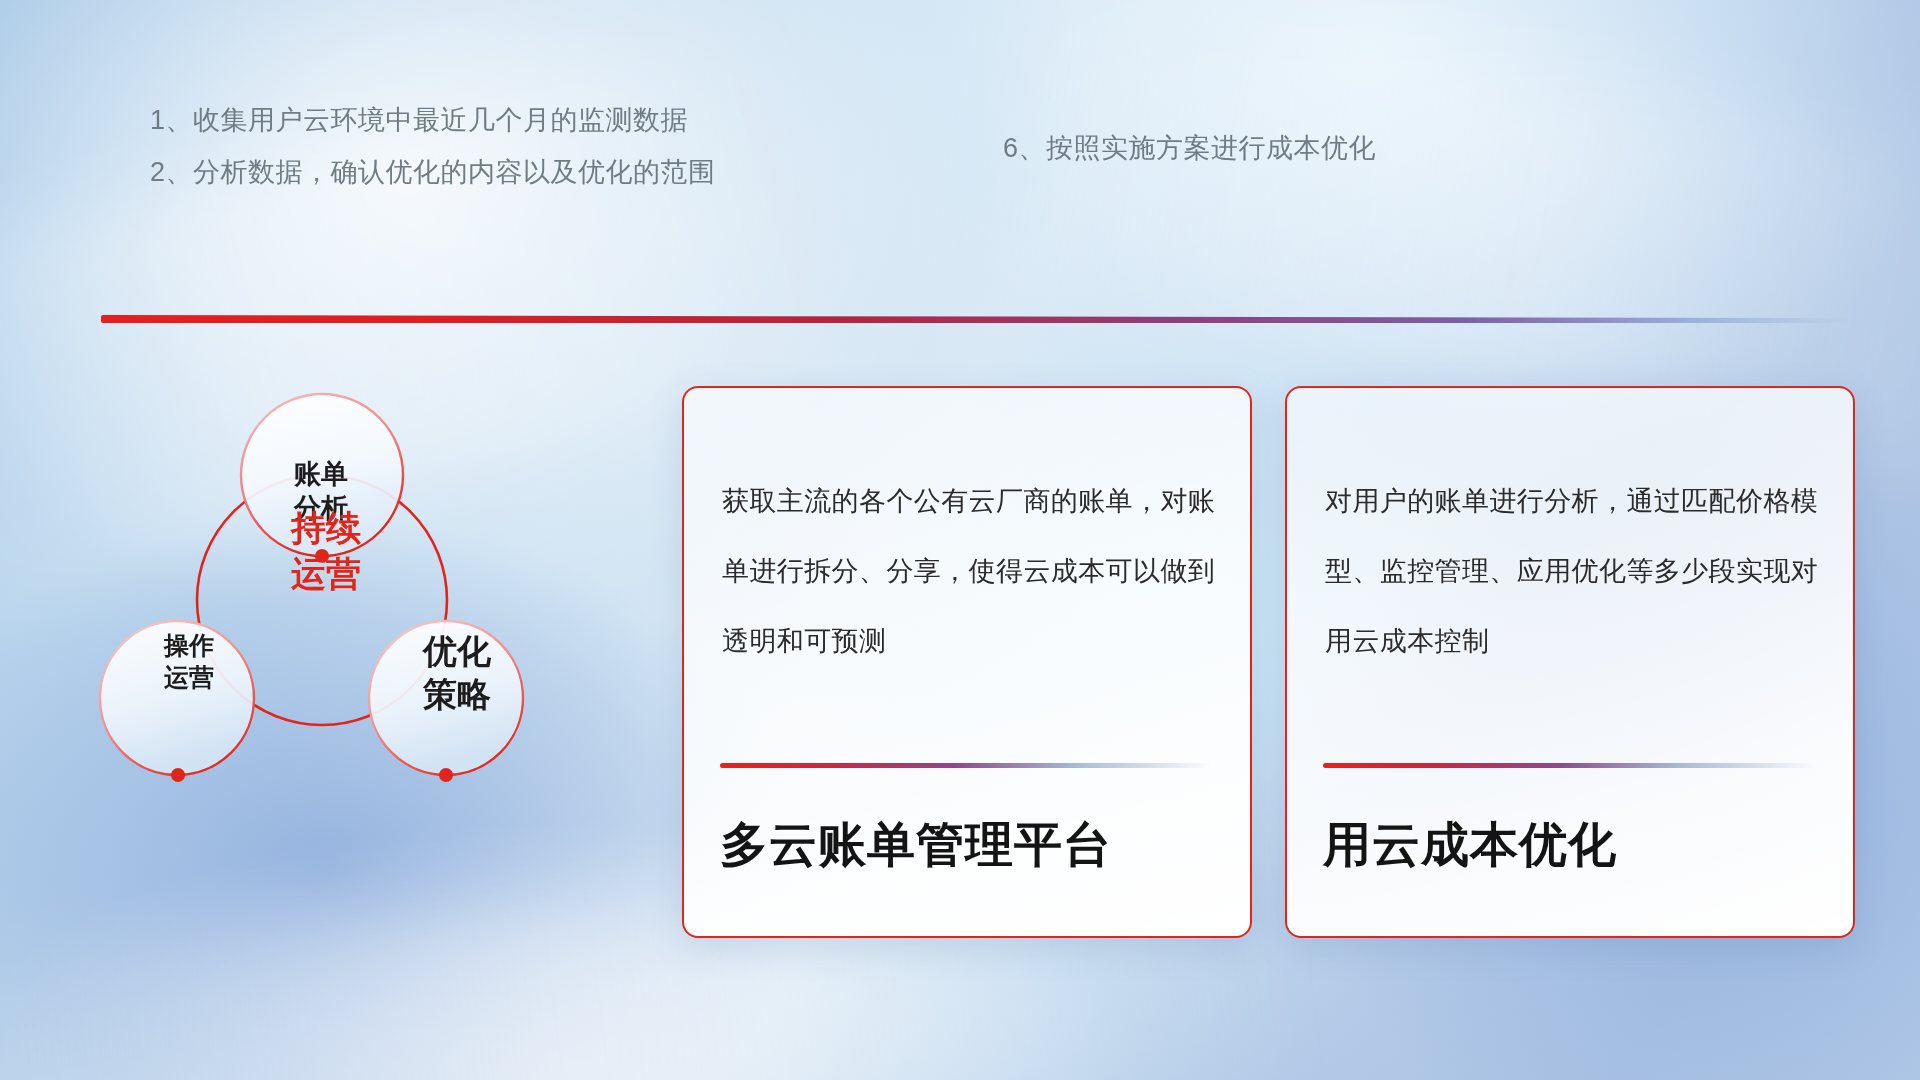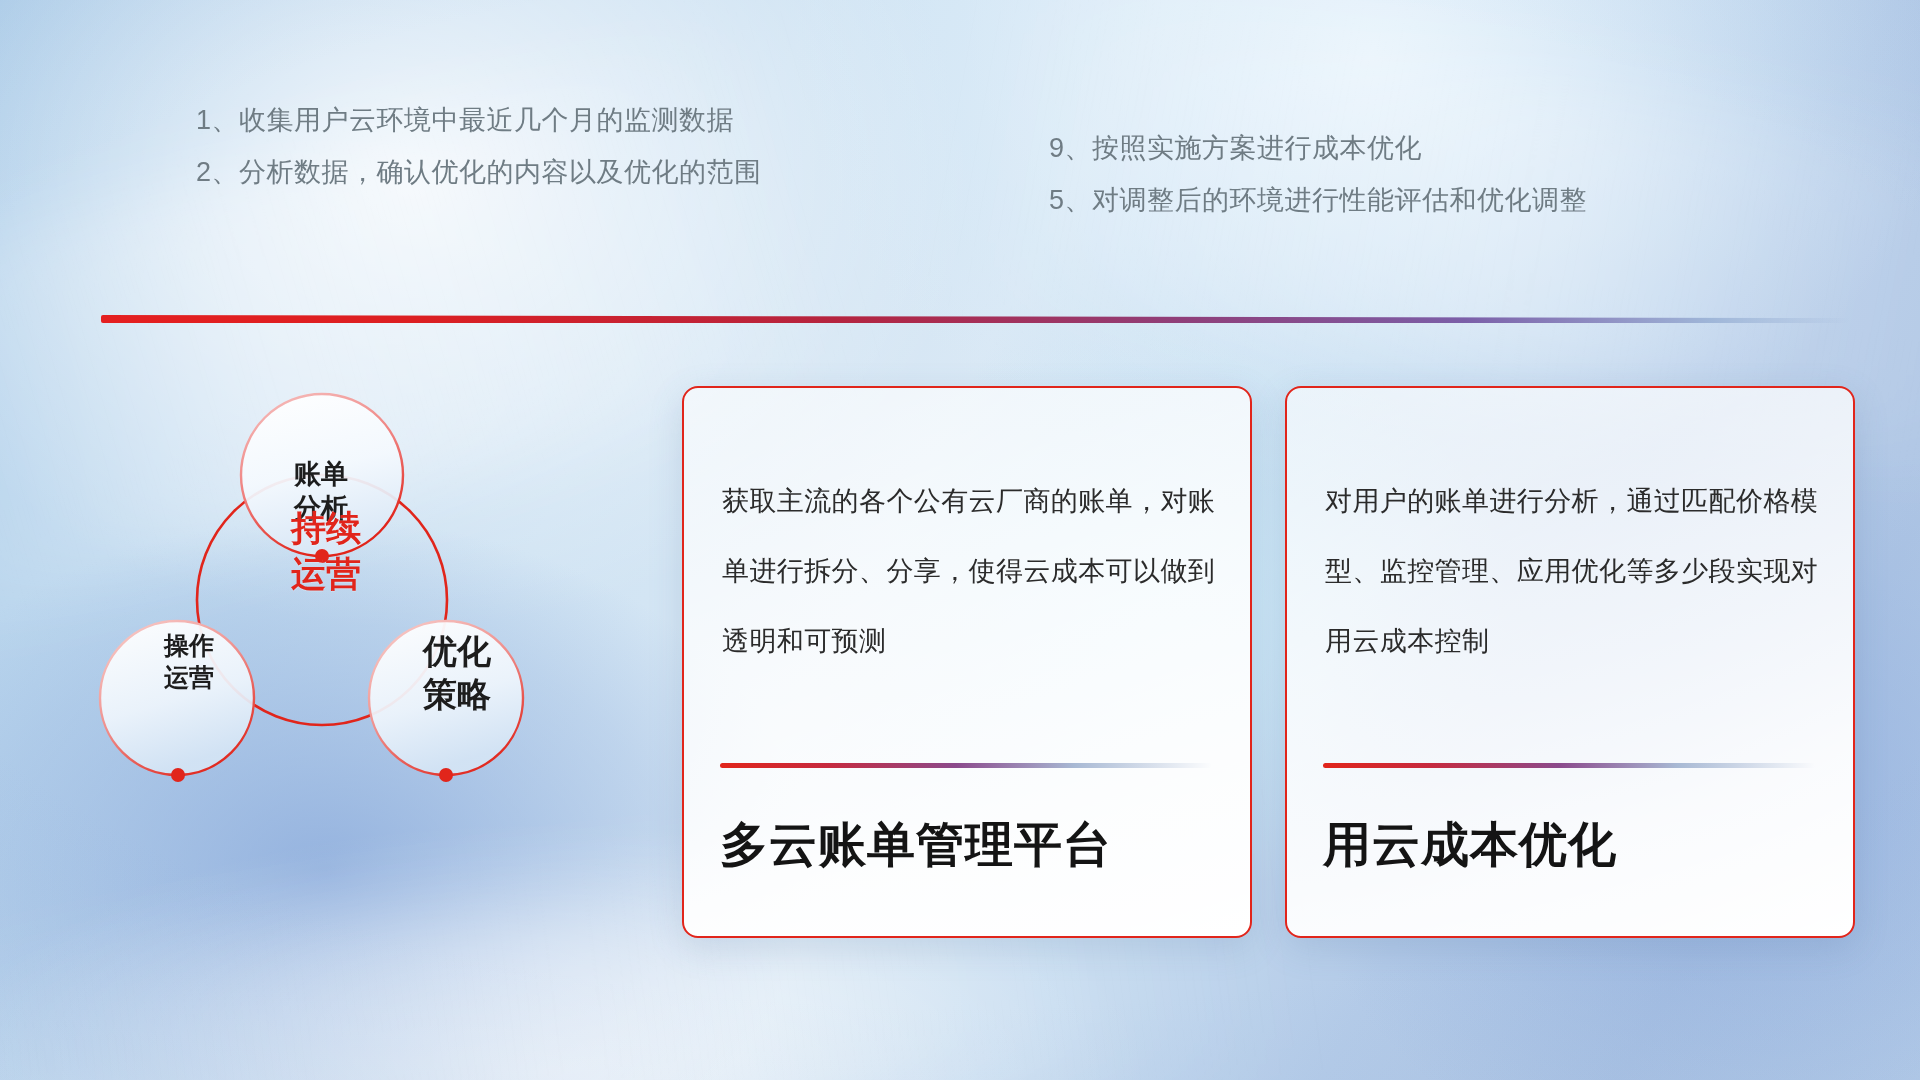--- a/index.html
+++ b/index.html
@@ -67,21 +67,21 @@
   }
 
   
   .steps{
     position:absolute;
     color:#6f7c84;
     font-size:27px;
     letter-spacing:0.5px;
     white-space:nowrap;
   }
-  .steps .step{ line-height:52px;margin-left:46px; }
+  .steps .step{ line-height:52px; }
   #steps-left{ left:150px; top:94px; }
   #steps-right{ left:1003px; top:122px; }
 
   
   .divider{
     position:absolute;left:101px;top:315px;width:1749px;height:8px;
   }
   .divider .bar{
     position:absolute;left:0;top:0;width:100%;height:100%;
     background:linear-gradient(90deg,#e41f20 0%,#dc1f22 18%,#b5243f 42%,#8f3f7a 62%,#7b5fa8 78%,#9fb6d8 92%,rgba(190,210,232,0) 100%);
@@ -152,22 +152,21 @@
   <div class="bg-streak-b"></div>
   <div class="bg-streak-c"></div>
   <div class="bg-vignette"></div>
 
   <div class="steps" id="steps-left">
     <div class="step">1、收集用户云环境中最近几个月的监测数据</div>
     <div class="step">2、分析数据，确认优化的内容以及优化的范围</div>
   </div>
 
   <div class="steps" id="steps-right">
-    <div class="step">9、按照实施方案进行成本优化</div>
-    <div class="step">5、对调整后的环境进行性能评估和优化调整</div>
+    <div class="step">6、按照实施方案进行成本优化</div>
   </div>
 
   <div class="divider">
     <div class="bar"></div>
   </div>
 
   <div class="venn">
     <svg width="460" height="480" viewBox="0 0 460 480">
       <defs>
         <linearGradient id="gBubbleTop" x1="0" y1="0" x2="0.25" y2="1">

